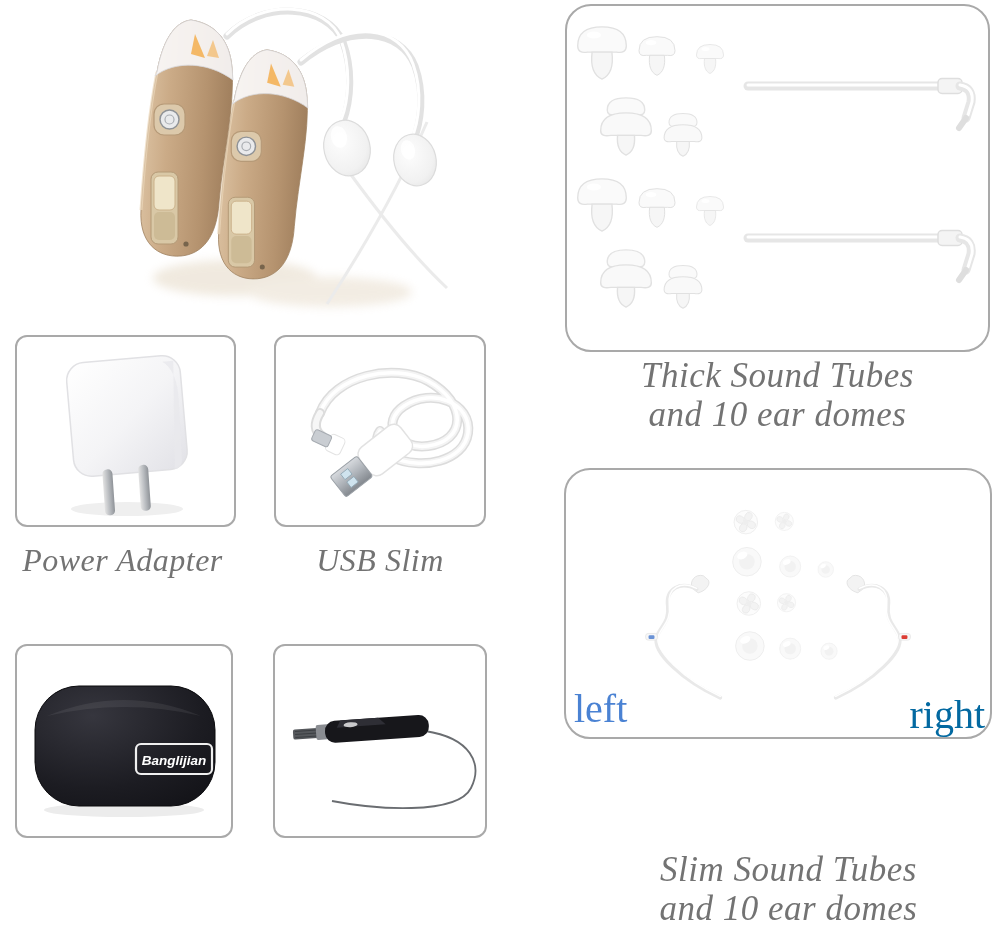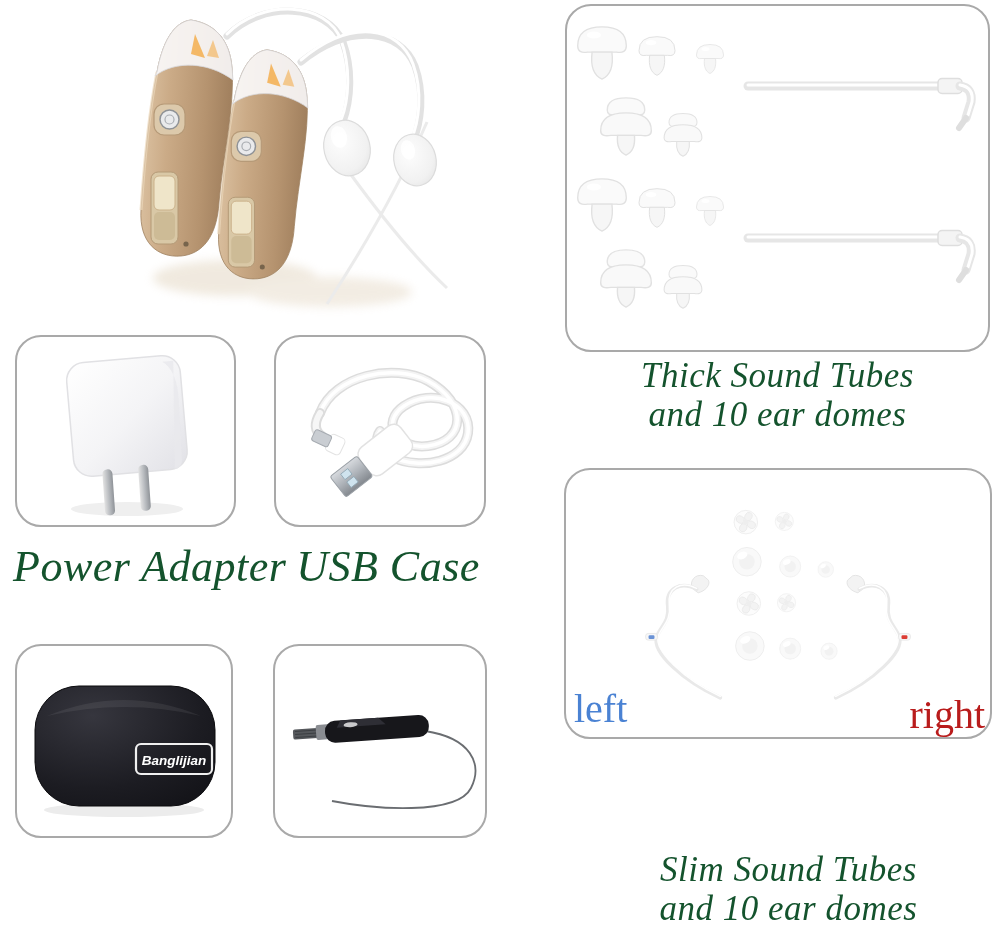--- a/index.html
+++ b/index.html
@@ -5,35 +5,35 @@
   html,body{margin:0;padding:0;background:#ffffff;}
   #stage{
     position:relative;width:1000px;height:937px;background:#ffffff;overflow:hidden;
     font-family:"Liberation Serif",serif;
   }
   .panel{
     position:absolute;box-sizing:border-box;background:#ffffff;
     border:2px solid #a9a9a9;
   }
   .panel-lg{border-radius:26px;}
-  .panel-sm{border-radius:26px;}
+  .panel-sm{border-radius:12px;}
   .panel svg{display:block;width:100%;height:100%;}
   .photo{position:absolute;}
   .caption{
-    position:absolute;color:#14532d;font-style:italic;text-align:center;
+    position:absolute;color:#737373;font-style:italic;text-align:center;
     line-height:1.1;letter-spacing:0.5px;white-space:nowrap;
   }
   .caption span{display:block;}
-  .cap-left-col{font-size:44px;margin-left:8px;}
+  .cap-left-col{font-size:32px;}
   .cap-right-col{font-size:35px;}
   .side-label{
     position:absolute;font-size:40px;font-style:normal;line-height:1;
   }
   .left-label{left:8px;bottom:8px;color:#4a82d3;}
-  .right-label{right:5px;bottom:2px;color:#b91c1c;}
+  .right-label{right:5px;bottom:2px;color:#0369a1;}
   #shared-defs{position:absolute;width:0;height:0;overflow:hidden;}
 </style>
 </head>
 <body>
 
 <div id="stage">
 
   <svg id="shared-defs" aria-hidden="true">
     <defs>
       <symbol id="sym-mushroom" viewBox="0 0 60 64">
@@ -211,21 +211,21 @@
       </g>
       <g transform="translate(62,150) rotate(-38)">
         <rect x="34" y="-17" width="52" height="34" rx="9" fill="#ffffff" stroke="#e2e2e2" stroke-width="1.5"></rect>
         <rect x="0" y="-13" width="34" height="26" rx="2.5" fill="url(#metalGrad)" stroke="#9aa0a6"></rect>
         <rect x="10" y="-8.5" width="9" height="7" fill="#cfe3ee" stroke="#8fa6b2" stroke-width="0.8"></rect>
         <rect x="10" y="1.5" width="9" height="7" fill="#cfe3ee" stroke="#8fa6b2" stroke-width="0.8"></rect>
       </g>
     </svg>
   </div>
   <div class="caption cap-left-col" style="left:275px;top:543px;width:210px;">
-    <span>USB Case</span>
+    <span>USB Slim</span>
   </div>
 
   <div class="panel panel-sm" style="left:15px;top:644px;width:218px;height:194px;">
     <svg viewBox="0 0 214 190">
       <defs>
         <radialGradient id="caseGrad" cx="0.32" cy="0.25" r="1.1">
           <stop offset="0" stop-color="#36363e"></stop>
           <stop offset="0.55" stop-color="#1c1c22"></stop>
           <stop offset="1" stop-color="#0e0e12"></stop>
         </radialGradient>

